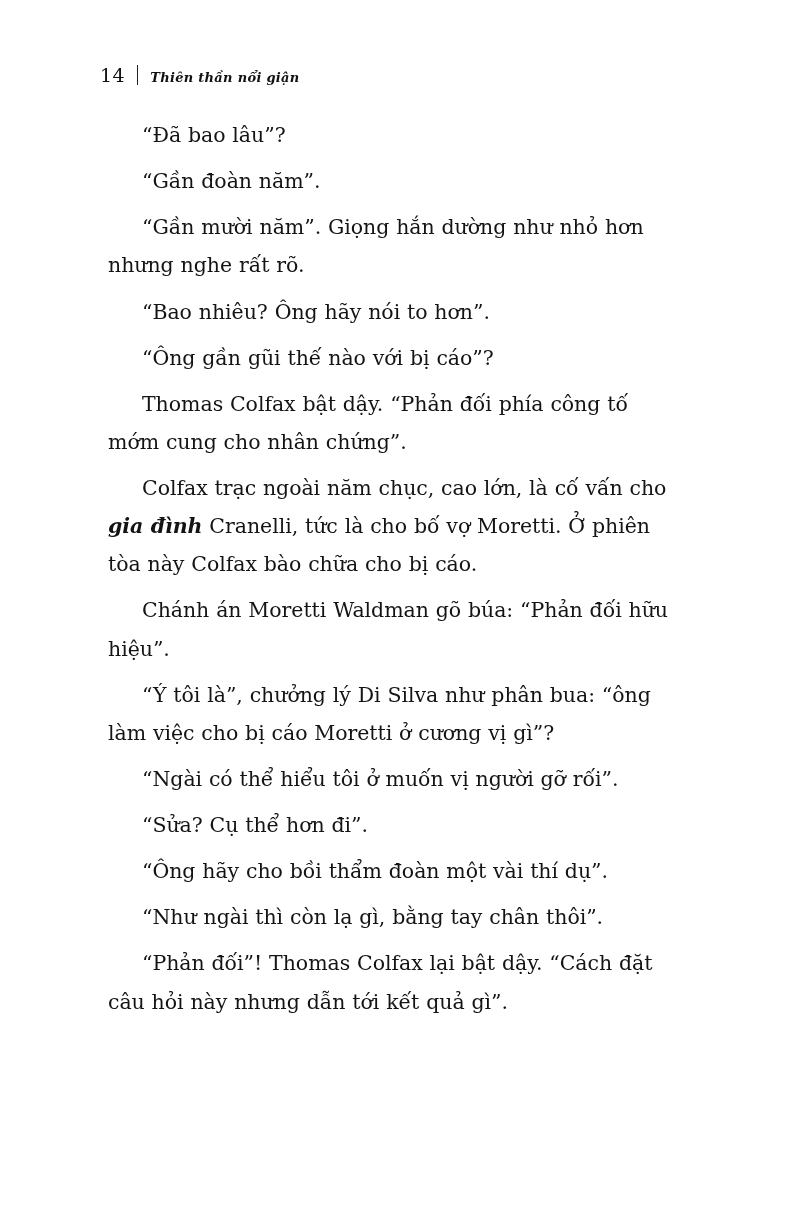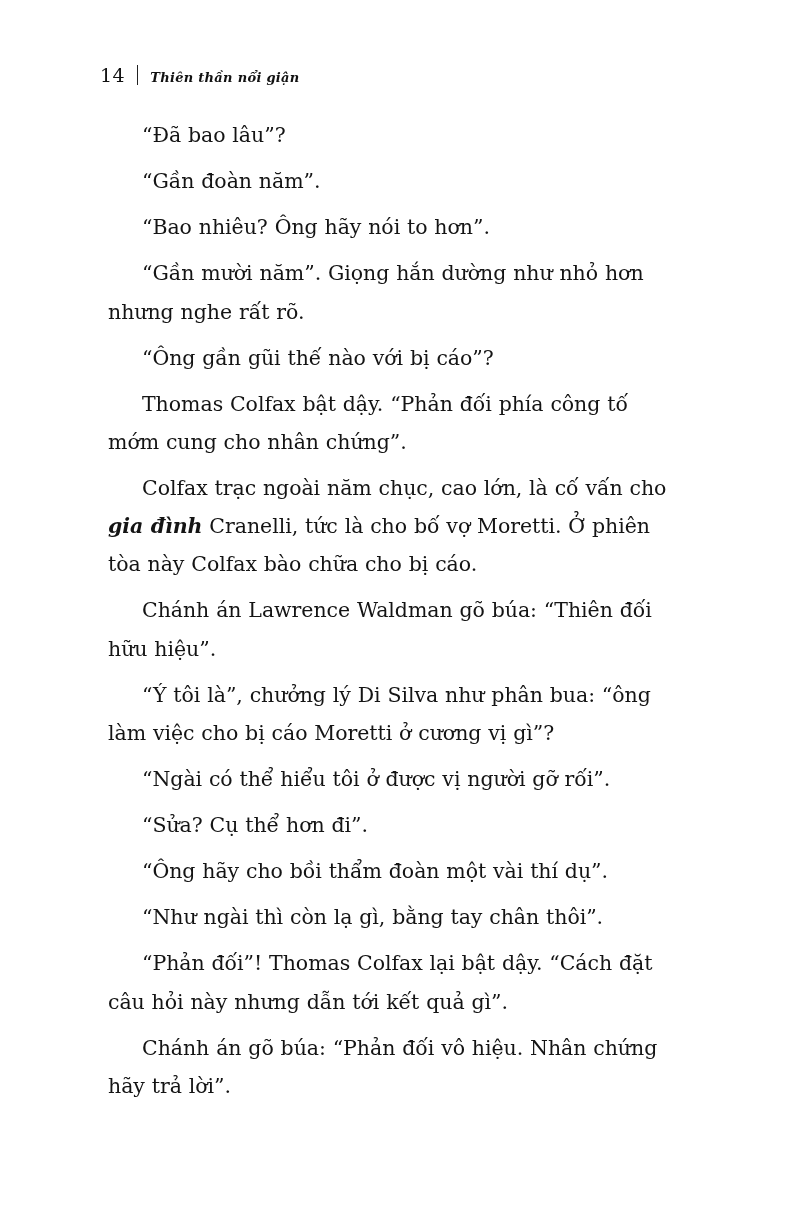--- a/index.html
+++ b/index.html
@@ -71,28 +71,27 @@
 
   <div class="running-head">
     <span class="folio">14</span>
     <span class="rule"></span>
     <span class="head-title">Thiên thần nổi giận</span>
   </div>
 
   <div class="body-text">
     <p>“Đã bao lâu”?</p>
     <p>“Gần đoàn năm”.</p>
+    <p>“Gần mười năm”. Giọng hắn dường như nhỏ hơn nhưng nghe rất rõ.</p>
     <p>“Bao nhiêu? Ông hãy nói to hơn”.</p>
-    <p>“Gần mười năm”. Giọng hắn dường như nhỏ hơn nhưng nghe rất rõ.</p>
     <p>“Ông gần gũi thế nào với bị cáo”?</p>
     <p>Thomas Colfax bật dậy. “Phản đối phía công tố mớm cung cho nhân chứng”.</p>
     <p><span>Colfax trạc ngoài năm chục, cao lớn, là cố vấn cho </span><em>gia đình</em><span> Cranelli, tức là cho bố vợ Moretti. Ở phiên tòa này Colfax bào chữa cho bị cáo.</span></p>
-    <p>Chánh án Lawrence Waldman gõ búa: “Thiên đối hữu hiệu”.</p>
+    <p>Chánh án Moretti Waldman gõ búa: “Phản đối hữu hiệu”.</p>
     <p>“Ý tôi là”, chưởng lý Di Silva như phân bua: “ông làm việc cho bị cáo Moretti ở cương vị gì”?</p>
-    <p>“Ngài có thể hiểu tôi ở được vị người gỡ rối”.</p>
+    <p>“Ngài có thể hiểu tôi ở muốn vị người gỡ rối”.</p>
     <p>“Sửa? Cụ thể hơn đi”.</p>
     <p>“Ông hãy cho bồi thẩm đoàn một vài thí dụ”.</p>
     <p>“Như ngài thì còn lạ gì, bằng tay chân thôi”.</p>
     <p>“Phản đối”! Thomas Colfax lại bật dậy. “Cách đặt câu hỏi này nhưng dẫn tới kết quả gì”.</p>
-    <p>Chánh án gõ búa: “Phản đối vô hiệu. Nhân chứng hãy trả lời”.</p>
   </div>
 
 </div>
 
 </body></html>

